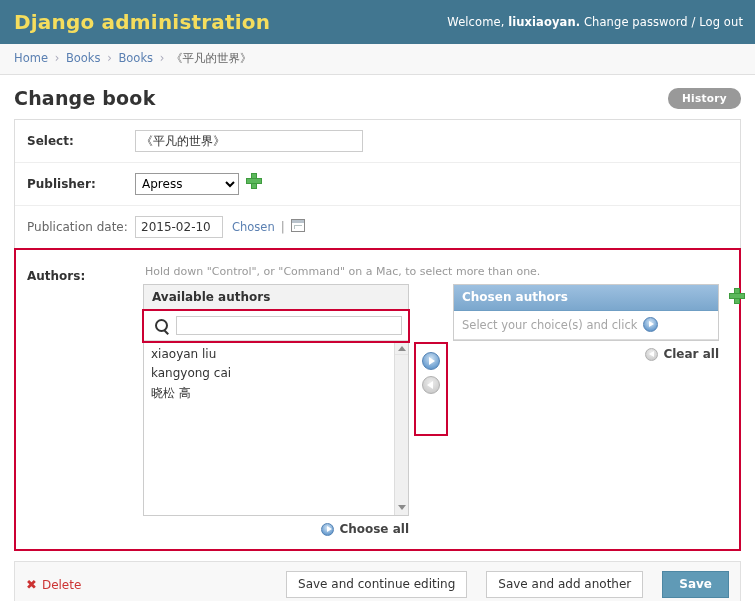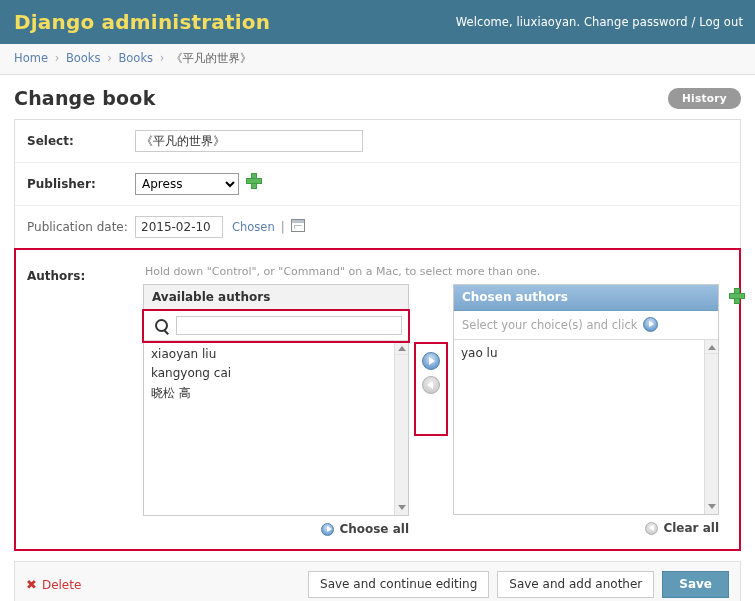--- a/index.html
+++ b/index.html
@@ -29,21 +29,21 @@
     font-weight: 700;
     letter-spacing: 0.2px;
     white-space: nowrap;
   }
   .user-tools {
     color: #ffffff;
     font-size: 11.5px;
     white-space: nowrap;
     letter-spacing: 0.1px;
   }
-  .user-tools b { font-weight: 400; }
+  .user-tools b { font-weight: 700; }
   .user-tools a { color: #ffffff; text-decoration: none; }
   .sep { color: #ffffff; }
 
   
   .breadcrumbs {
     background: #f8f8f8;
     border-bottom: 1px solid #e0e0e0;
     padding: 7px 14px 8px 14px;
     font-size: 11.5px;
     color: #666;
@@ -341,21 +341,21 @@
     padding: 9px 11px;
     display: flex; align-items: center; justify-content: space-between;
   }
   .deletelink {
     color: #cc3333; text-decoration: none; font-size: 12px;
     display: inline-flex; align-items: center;
   }
   .del-glyph {
     color: #cc3333; font-size: 13px; margin-right: 5px; line-height: 1;
   }
-  .buttons { display: flex; gap: 8px; }
+  .buttons { display: flex; gap: 19px; }
   .btn {
     font-family: "DejaVu Sans", "Liberation Sans", sans-serif;
     font-size: 12px;
     padding: 6px 11px;
     border: 1px solid #cccccc;
     background: #ffffff;
     color: #333;
     cursor: pointer;
     line-height: 1.1;
   }
@@ -470,29 +470,20 @@
               <a href="#" class="chooser-btn remove"></a>
             </div>
 
             <div class="selector-chosen">
               <div class="selector-box">
                 <h2 class="selector-h2">Chosen authors</h2>
                 <div class="chosen-help">
                   <span>Select your choice(s) and click</span>
                   <span class="inline-arrow"></span>
                 </div>
-                <div class="listbox">
-                  <ul>
-                    <li>yao lu</li>
-                  </ul>
-                  <div class="scrollbar">
-                    <div class="sb-arrow up"></div>
-                    <div class="sb-arrow down"></div>
-                  </div>
-                </div>
               </div>
               <div class="selector-footer">
                 <a href="#">
                   <span class="circ gray"></span>
                   <span>Clear all</span>
                 </a>
               </div>
             </div>
 
             <a href="#" class="chosen-plus">

